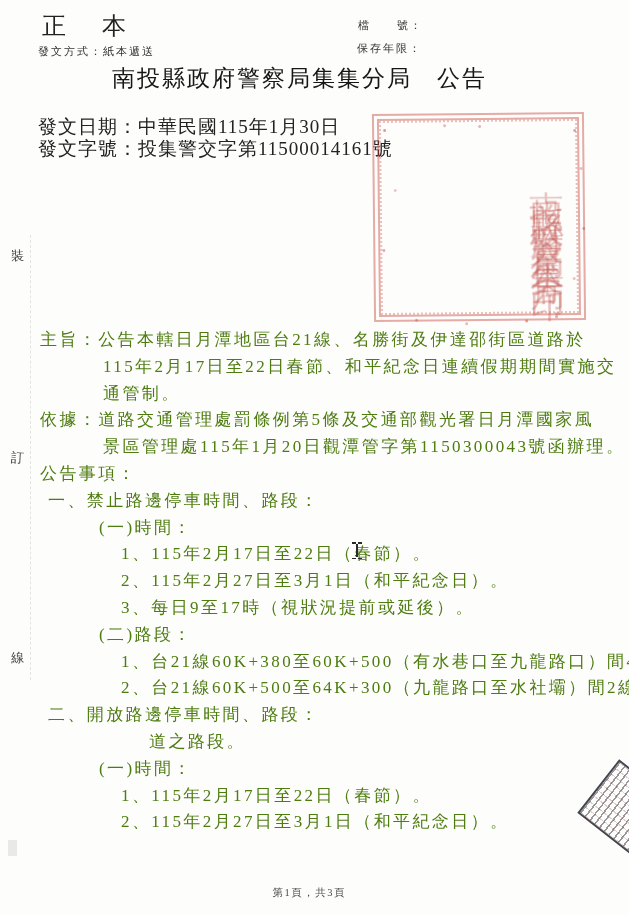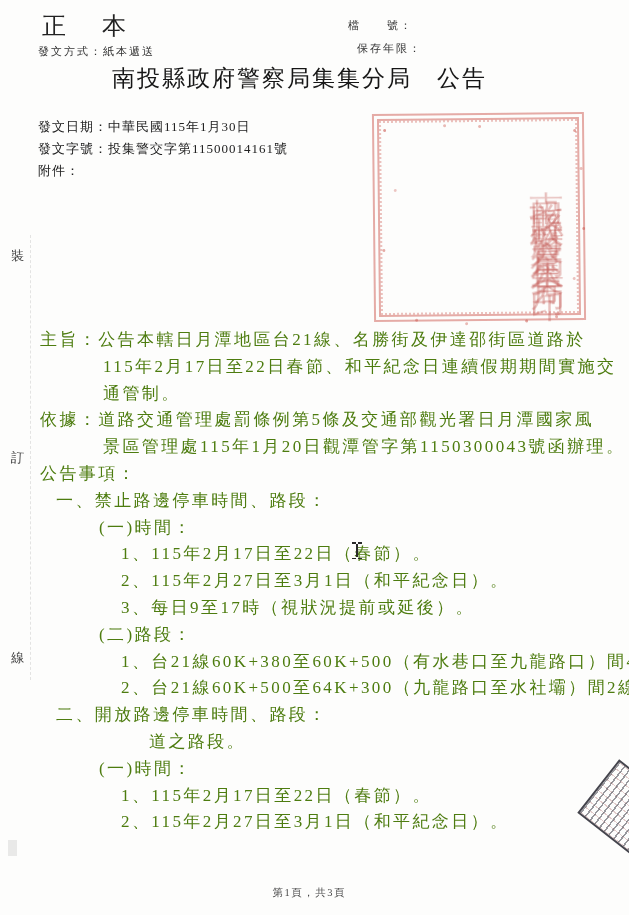--- a/index.html
+++ b/index.html
@@ -10,25 +10,25 @@
     position:relative;
     font-family:"Liberation Serif","DejaVu Serif",serif;
     color:#1e1e1e;
     -webkit-font-smoothing:antialiased;
   }
   .page{position:absolute;inset:0;}
 
   
   .copy-label{position:absolute;left:42px;top:10px;font-size:24px;letter-spacing:6px;color:#222;}
   .delivery{position:absolute;left:38px;top:44px;font-size:11px;letter-spacing:2px;color:#333;}
-  .file-no{position:absolute;left:348px;top:18px;font-size:11px;letter-spacing:2px;color:#333;}
+  .file-no{position:absolute;left:358px;top:18px;font-size:11px;letter-spacing:2px;color:#333;}
   .retention{position:absolute;left:357px;top:41px;font-size:11px;letter-spacing:2px;color:#333;}
   .doc-title{position:absolute;left:0;top:63px;width:599px;text-align:center;
     font-size:23px;letter-spacing:2px;color:#161616;}
-  .meta{position:absolute;left:38px;top:116px;font-size:13px;letter-spacing:1px;line-height:22px;color:#222;}
+  .meta{position:absolute;left:38px;top:116px;font-size:19px;letter-spacing:1px;line-height:22px;color:#222;}
 
   
   .seal{
     position:absolute;left:373px;top:113px;width:212px;height:208px;
     border:7px double rgba(195,58,47,0.42);
     box-sizing:border-box;
     transform:rotate(-0.6deg);
     display:flex;align-items:center;justify-content:center;
   }
   .seal::before{
@@ -59,21 +59,21 @@
   .margin-mark{position:absolute;left:11px;font-size:13px;color:#3c3c3c;letter-spacing:0;}
   .mm-0{top:247px;transform:rotate(-4deg);}
   .mm-1{top:449px;transform:rotate(3deg);}
   .mm-2{top:649px;transform:rotate(-2deg);}
 
   
   .body-text{position:absolute;left:40px;top:327px;width:560px;font-size:17px;
     letter-spacing:2.4px;color:#4d7c0f;}
   .line{height:26.8px;line-height:26.8px;white-space:nowrap;}
   .ind-cont{margin-left:63px;}
-  .ind-1{margin-left:16px;}
+  .ind-1{margin-left:8px;}
   .ind-2{margin-left:59px;}
   .ind-3{margin-left:81px;}
   .ind-3cont{margin-left:109px;}
 
   
   .cursor{position:absolute;left:351px;top:542px;width:12px;height:17px;}
   .cursor .stem{position:absolute;left:5px;top:2px;width:1.5px;height:13px;background:#2a2a2a;}
   .cursor .cap-top{position:absolute;left:1px;top:0;width:4px;height:1.5px;background:#2a2a2a;box-shadow:6px 0 0 #2a2a2a;}
   .cursor .cap-bot{position:absolute;left:1px;bottom:0;width:4px;height:1.5px;background:#2a2a2a;box-shadow:6px 0 0 #2a2a2a;}
 
@@ -102,21 +102,20 @@
 
   <div class="copy-label">正　本</div>
   <div class="delivery">發文方式：紙本遞送</div>
   <div class="file-no">檔　　號：</div>
   <div class="retention">保存年限：</div>
   <div class="doc-title">南投縣政府警察局集集分局　公告</div>
 
   <div class="meta">
     <div>發文日期：中華民國115年1月30日</div>
     <div>發文字號：投集警交字第11500014161號</div>
-    <div>附件：</div>
   </div>
 
   <div class="seal">
     <div class="seal-text">南投縣政府警察局集集分局印</div>
   </div>
 
   <div class="margin-line"></div>
   <div class="margin-mark mm-0">裝</div>
   <div class="margin-mark mm-1">訂</div>
   <div class="margin-mark mm-2">線</div>

